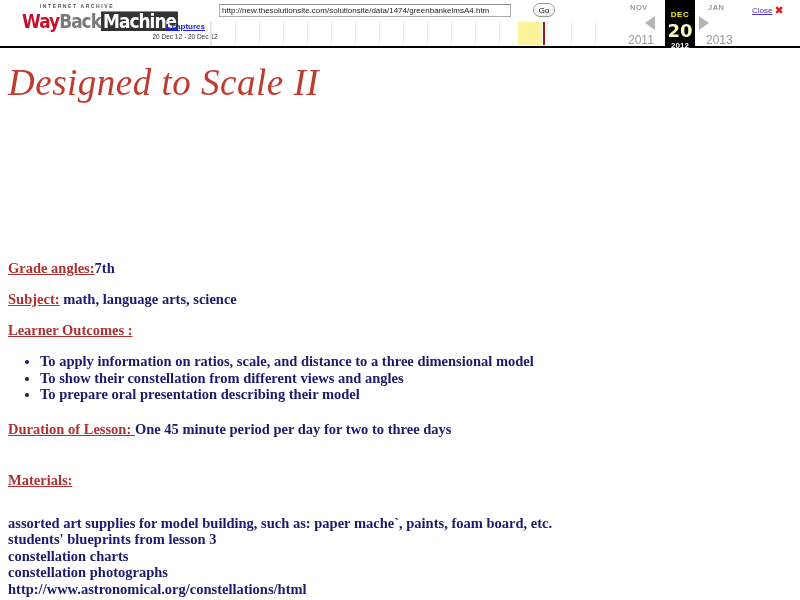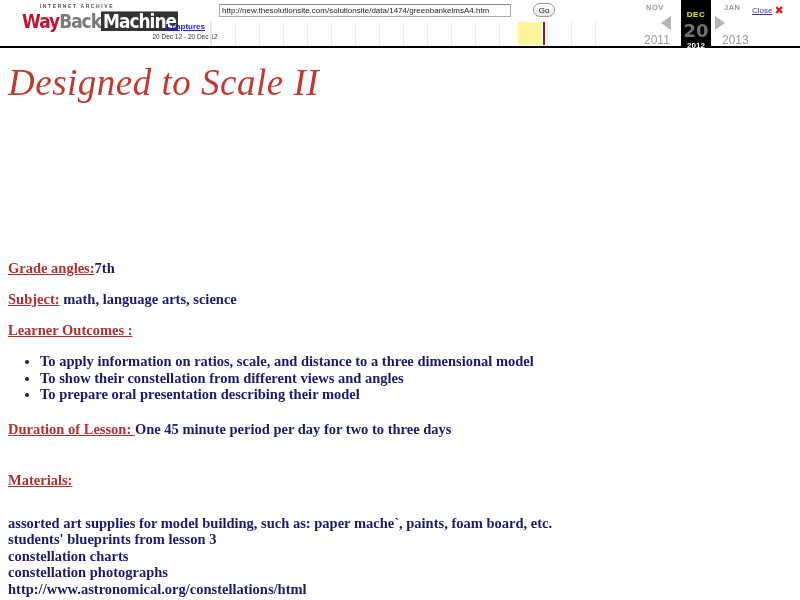--- a/index.html
+++ b/index.html
@@ -153,21 +153,21 @@
     top: 1px;
     left: 332px;
     width: 2px;
     height: 23px;
     background: #8a1f1f;
   }
 
   
   .wb-datenav {
     position: absolute;
-    left: 644px;
+    left: 628px;
     top: 0px;
     width: 108px;
     height: 46px;
   }
   .wb-mon {
     position: absolute;
     font-size: 7.5px;
     color: #9a9a9a;
     font-weight: bold;
     letter-spacing: 0.5px;
@@ -220,21 +220,21 @@
     color: #f5f000;
     letter-spacing: 0.5px;
     line-height: 12px;
     padding-top: 1px;
     margin-top: 8px;
   }
   .wb-cur-day {
     display: block;
     font-size: 18px;
     font-weight: bold;
-    color: #737373;
+    color: #fef9c3;
     line-height: 19px;
     font-family: "DejaVu Sans", sans-serif;
   }
   .wb-cur-yr {
     display: block;
     font-size: 8px;
     font-weight: bold;
     color: #ffffff;
     line-height: 11px;
     text-align: center;

